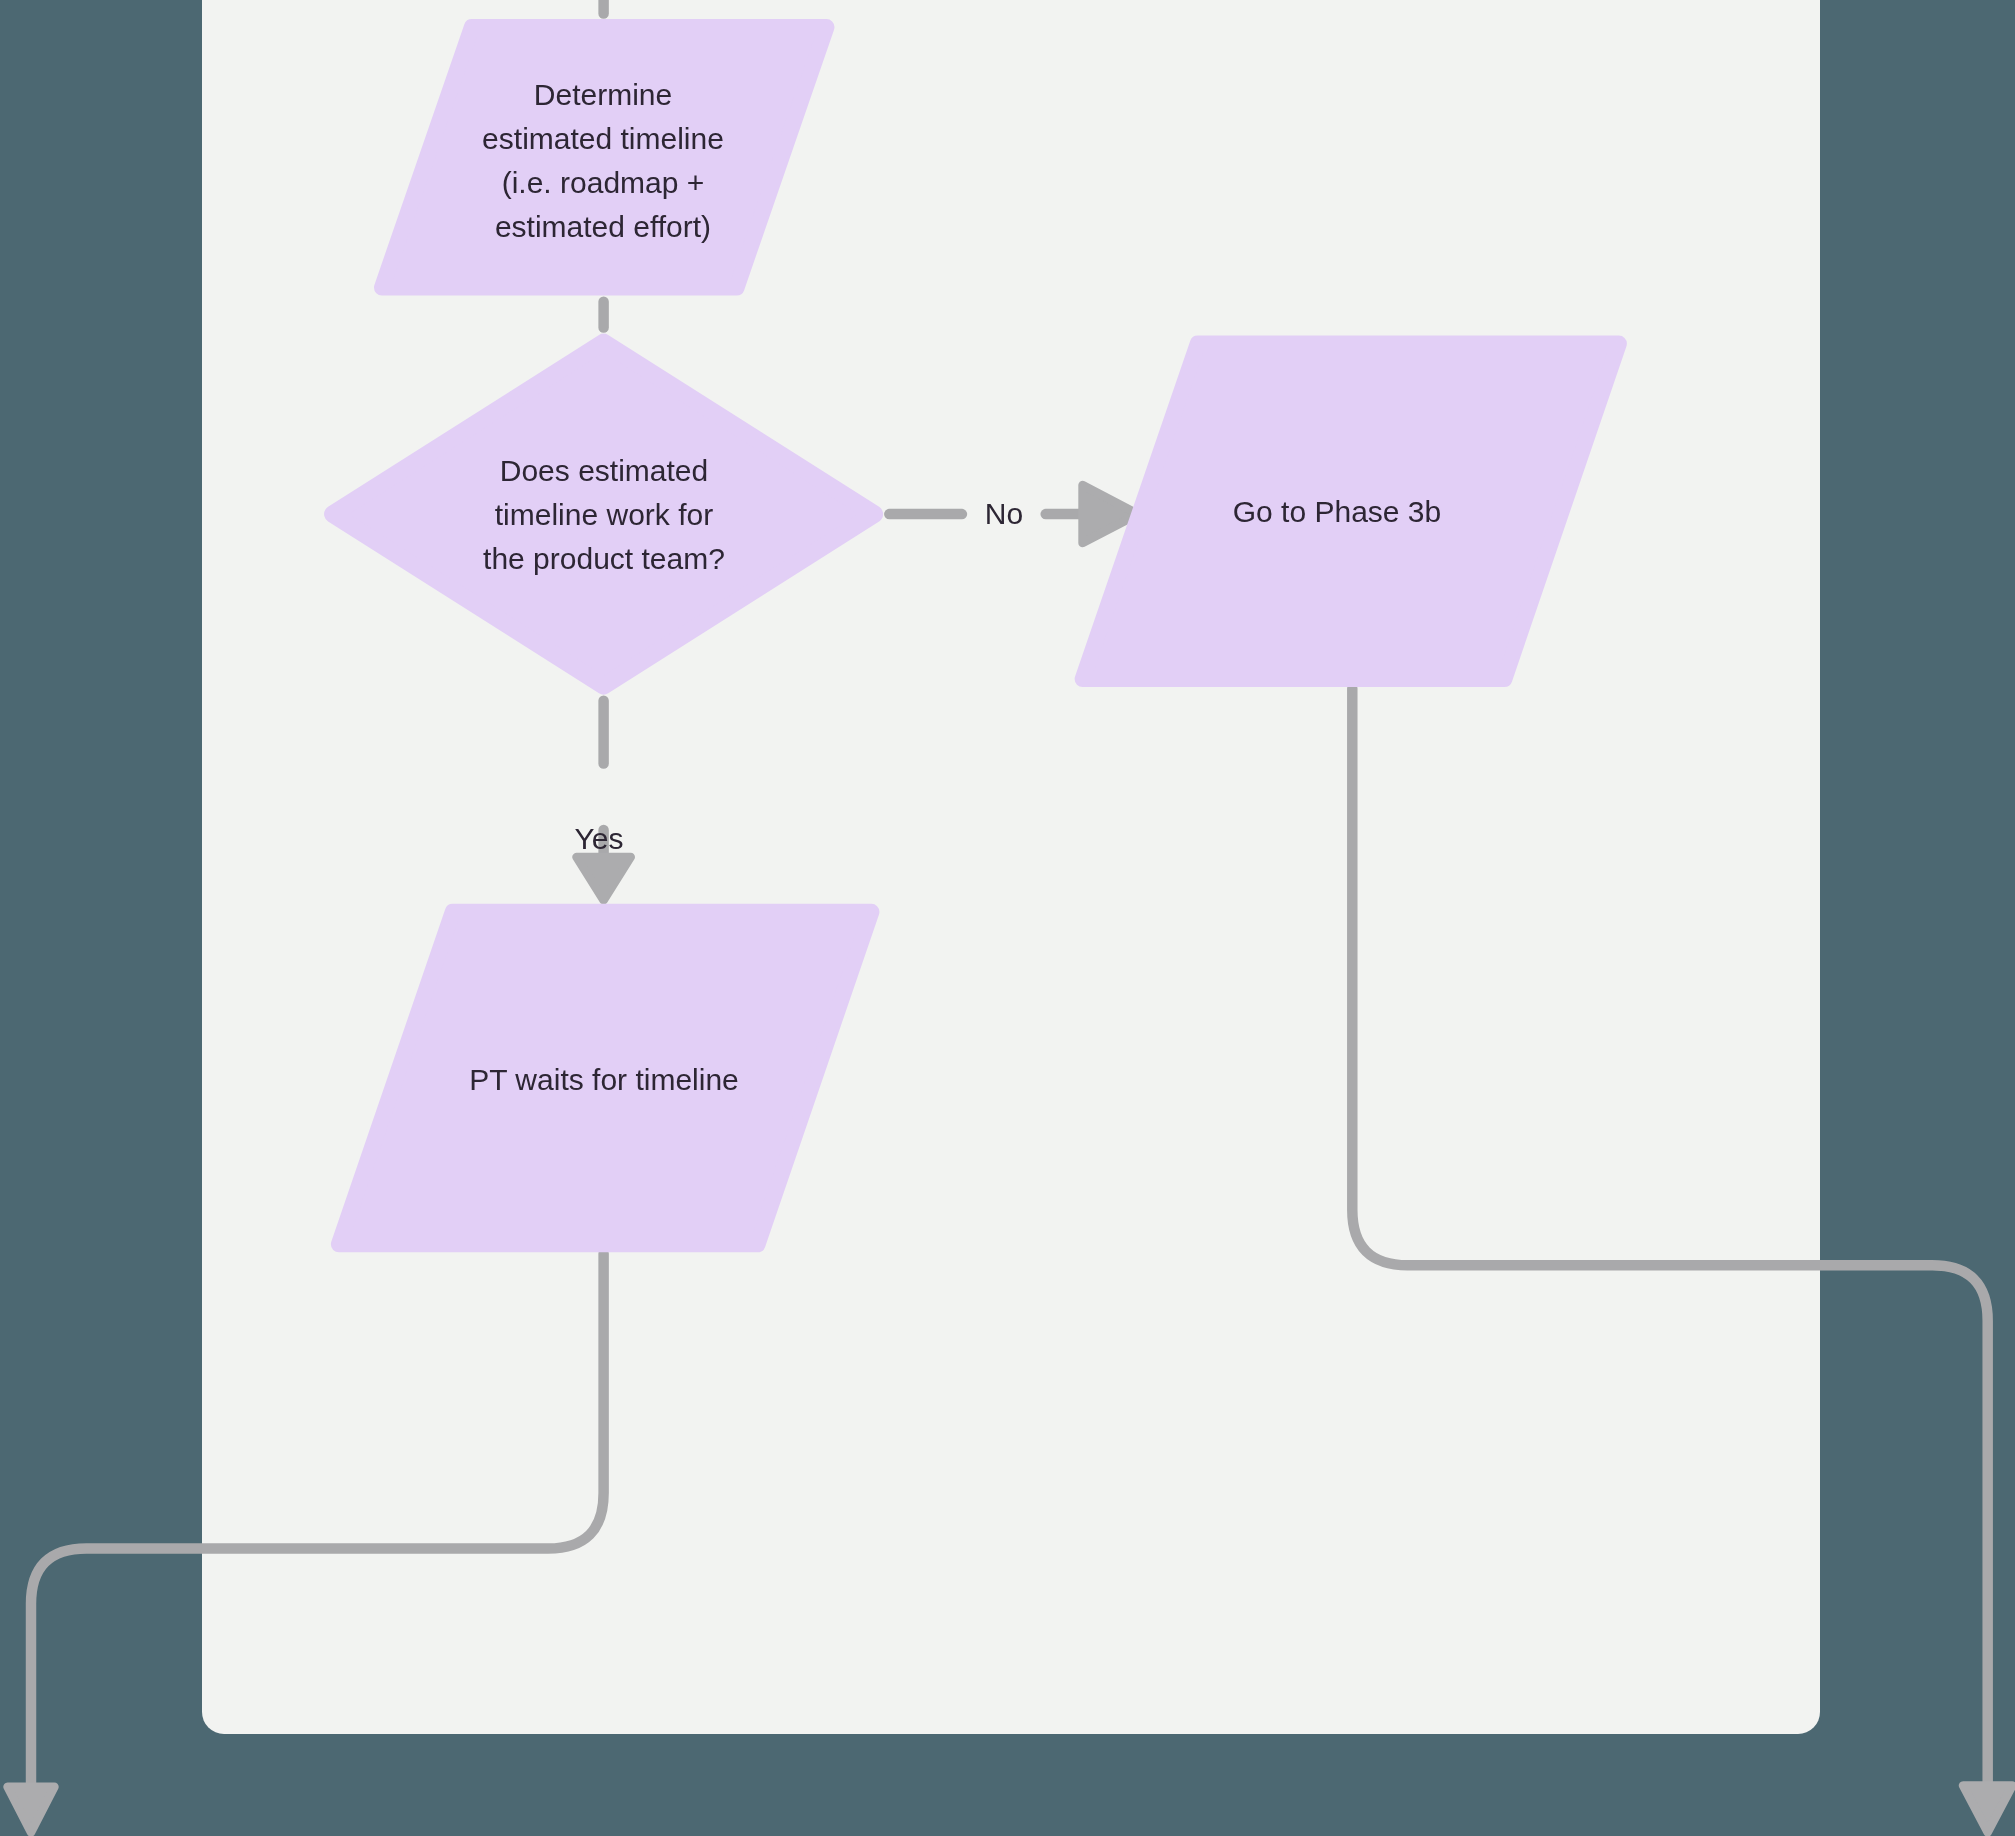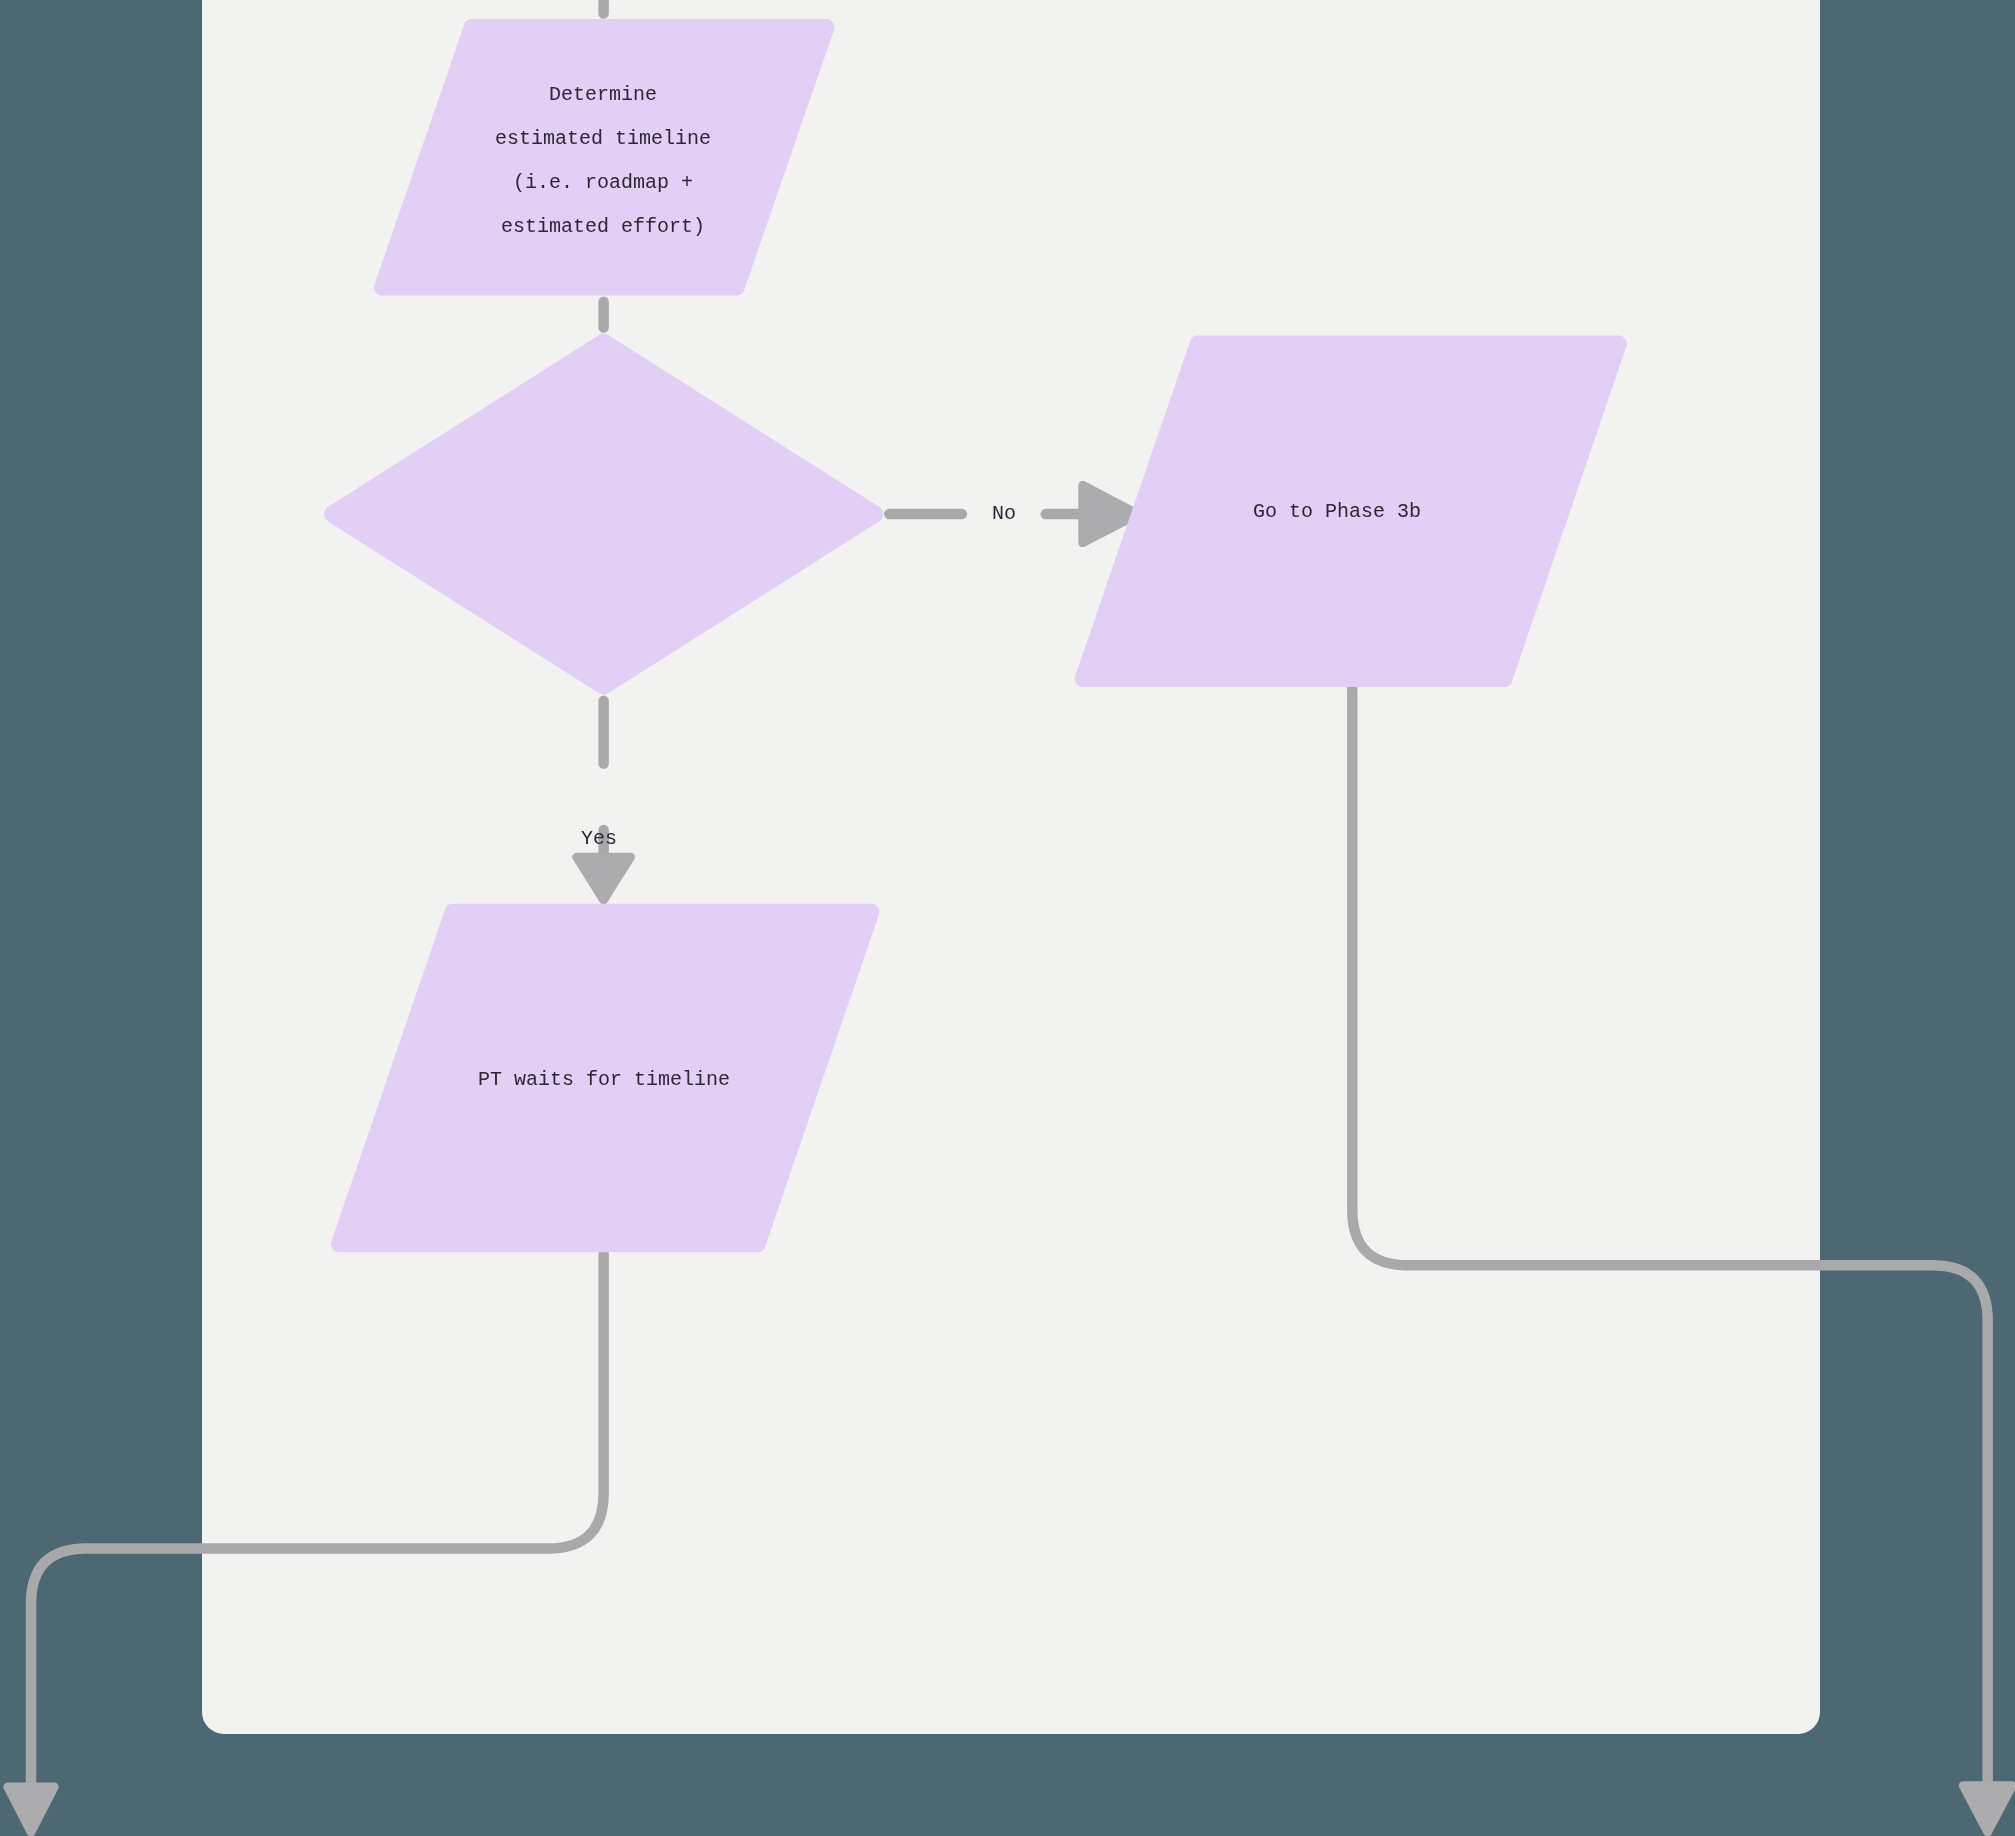--- a/index.html
+++ b/index.html
@@ -32,27 +32,26 @@
     width: 2015px;
     height: 1836px;
     display: block;
   }
   .label {
     position: absolute;
     display: flex;
     align-items: center;
     justify-content: center;
     text-align: center;
-    font-size: 20px;
+    font-size: 30px;
     line-height: 44px;
     font-weight: 500;
     color: #2D2634;
     white-space: pre-line;
     pointer-events: none;
-    font-family: Liberation Mono, monospace;
   }
   .label.node-label-determine { left: 400px; top: 73px;  width: 406px; height: 176px; }
   .label.node-label-decision  { left: 419px; top: 425px;  width: 370px; height: 179px; }
   .label.node-label-gophase3b { left: 1152px; top: 493px; width: 370px; height: 37px; }
   .label.node-label-ptwaits   { left: 419px; top: 1061px; width: 370px; height: 37px; }
   .label.edge-label-no        { left: 973px; top: 495px; width: 62px; height: 37px; }
   .label.edge-label-yes       { left: 553px;  top: 820px; width: 92px; height: 37px; }
 </style>
 </head>
 <body>
@@ -87,20 +86,23 @@
       <polygon points="1945,558 2629,558 2443,1103 1758,1103" stroke-width="26"></polygon>
       <polygon points="735,1481 1415,1481 1230,2021 550,2021" stroke-width="26"></polygon>
     </g>
   </svg>
 
   <div class="label node-label-determine">Determine
 estimated timeline
 (i.e. roadmap +
 estimated effort)</div>
 
+  <div class="label node-label-decision">Does estimated
+timeline work for
+the product team?</div>
 
   <div class="label node-label-gophase3b">Go to Phase 3b</div>
 
   <div class="label node-label-ptwaits">PT waits for timeline</div>
 
   <div class="label edge-label-no">No</div>
 
   <div class="label edge-label-yes">Yes</div>
 
 </div>

